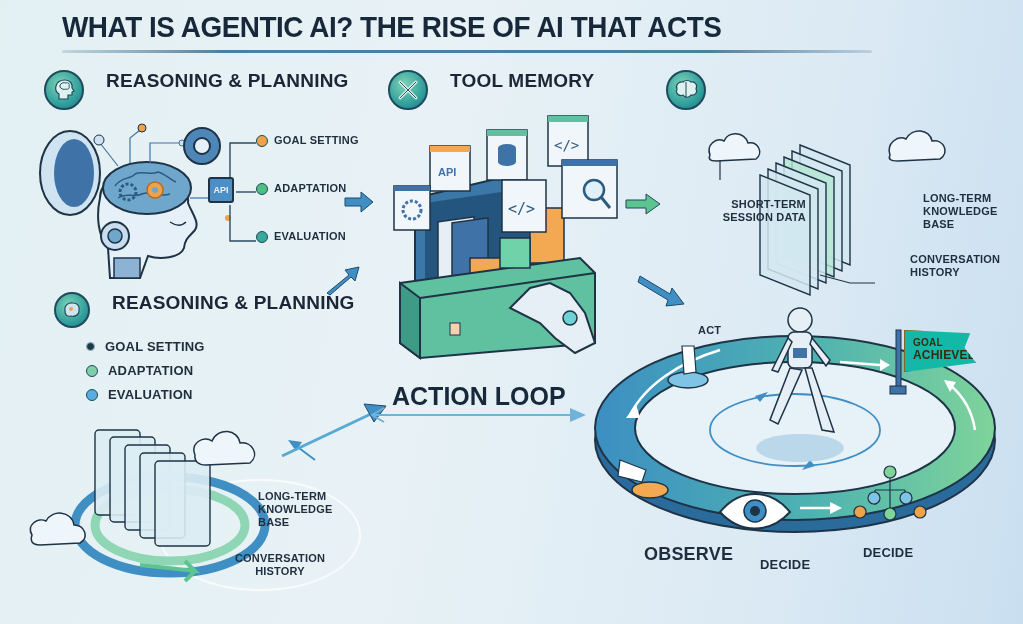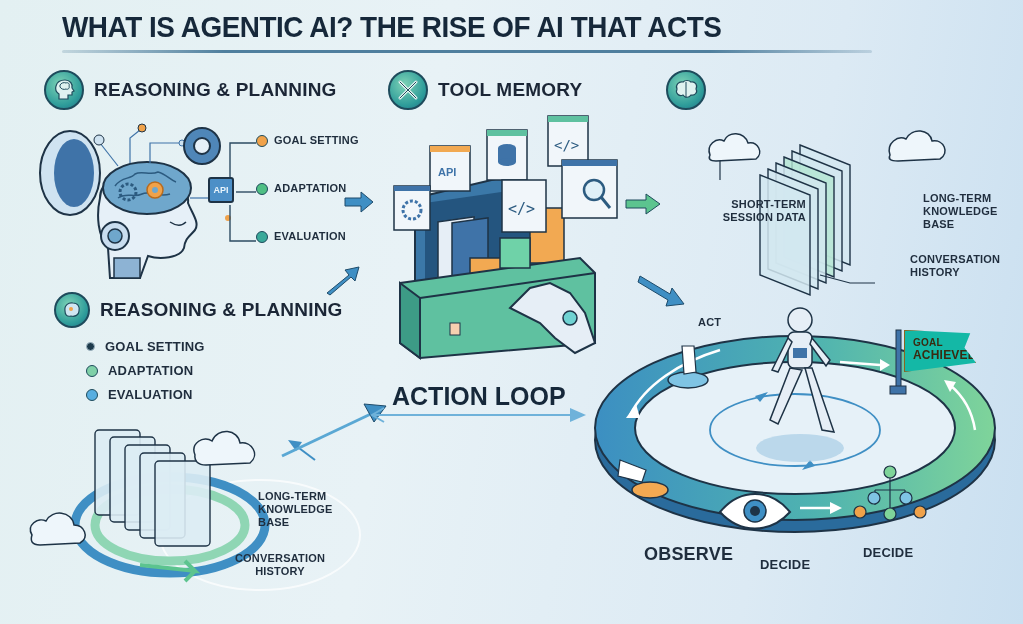--- a/index.html
+++ b/index.html
@@ -15,21 +15,21 @@
     left: 62px; top: 10px;
     font-family: "Liberation Sans", sans-serif;
     font-weight: bold; font-size: 30px; letter-spacing: -0.5px;
     color: #16283a; transform: scaleX(0.93); transform-origin: left;
   }
   .title-rule {
     left: 62px; top: 50px; width: 810px; height: 3px;
     background: linear-gradient(90deg, rgba(60,110,140,0.2), #4f7f9e 20%, #4f7f9e 80%, rgba(60,110,140,0.2));
     border-radius: 2px;
   }
-  .sec-head { display: flex; align-items: center; gap: 10px; }
+  .sec-head { display: flex; gap: 22px; }
   .badge {
     width: 40px; height: 40px; border-radius: 50%;
     background: radial-gradient(circle at 40% 35%, #7ed3b6, #2e9c9a 65%, #1f6f86);
     border: 2px solid #1e4b5c;
     display: flex; align-items: center; justify-content: center;
   }
   .sec-label {
     font-family: "Liberation Sans", sans-serif;
     font-weight: bold; font-size: 19px; color: #1b2636; letter-spacing: 0.2px;
   }
@@ -370,16 +370,16 @@
 
   <rect x="306" y="30" width="5" height="60" fill="#3f73a8" stroke="#1e3346"></rect>
   <rect x="300" y="86" width="16" height="8" fill="#3f73a8" stroke="#1e3346"></rect>
 </svg>
 
 <div class="abs" style="left:904px; top:330px; width:72px; height:42px; background:#14b8a6; border:1.5px solid #8a6420; clip-path: polygon(0 0, 92% 8%, 84% 42%, 100% 78%, 0 100%); padding:6px 0 0 8px;">
   <div class="small-label" style="font-size:10px; line-height:12px; color:#3a2a10;">GOAL</div>
   <div class="small-label" style="font-size:12px; line-height:12px; color:#3a2a10;">ACHIEVED</div>
 </div>
 
-<div class="abs small-label" style="left:698px; top:316px; font-size:11px;">ACT</div>
+<div class="abs small-label" style="left:698px; top:324px; font-size:11px;">ACT</div>
 <div class="abs med-label" style="left:644px; top:544px; font-size:18px;">OBSERVE</div>
 <div class="abs med-label" style="left:760px; top:557px; font-size:13px;">DECIDE</div>
 <div class="abs med-label" style="left:863px; top:545px; font-size:13px;">DECIDE</div>
 
 </body></html>

